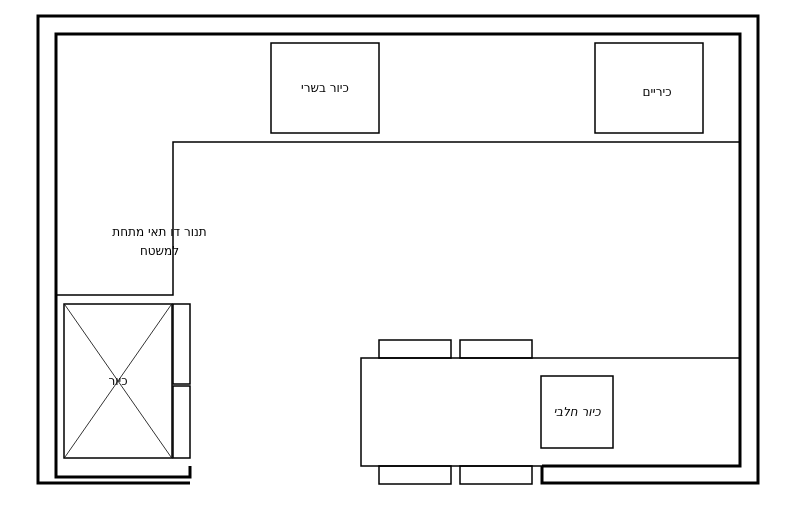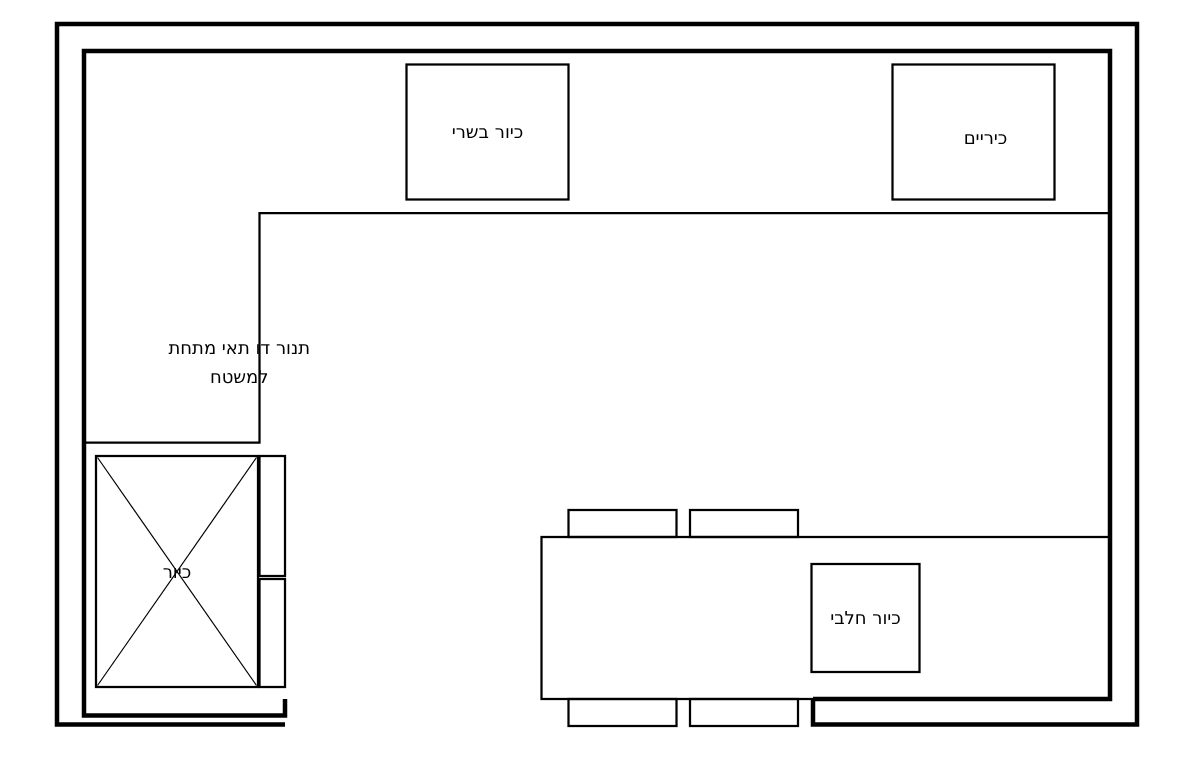--- a/index.html
+++ b/index.html
@@ -43,13 +43,13 @@
     <rect x="460" y="340" width="72" height="18"></rect>
     <rect x="379" y="466" width="72" height="18"></rect>
     <rect x="460" y="466" width="72" height="18"></rect>
   </g>
 </svg>
 
 <div class="label" style="left:271px; top:43px; width:108px; height:90px;">כיור בשרי</div>
 <div class="label" style="left:603px; top:43px; width:108px; height:98px;">כיריים</div>
 <div class="label" style="left:56px; top:222px; width:117px; height:40px;margin-left:45px;">תנור דו תאי מתחת למשטח</div>
 <div class="label" style="left:64px; top:370px; width:108px; height:22px;">כיור</div>
-<div class="label" style="left:541px; top:376px; width:72px; height:72px;">כיור חלבי</div>
+<div class="label" style="left:541px; top:376px; width:72px; height:72px;font-style:italic;">כיור חלבי</div>
 
 </body></html>

